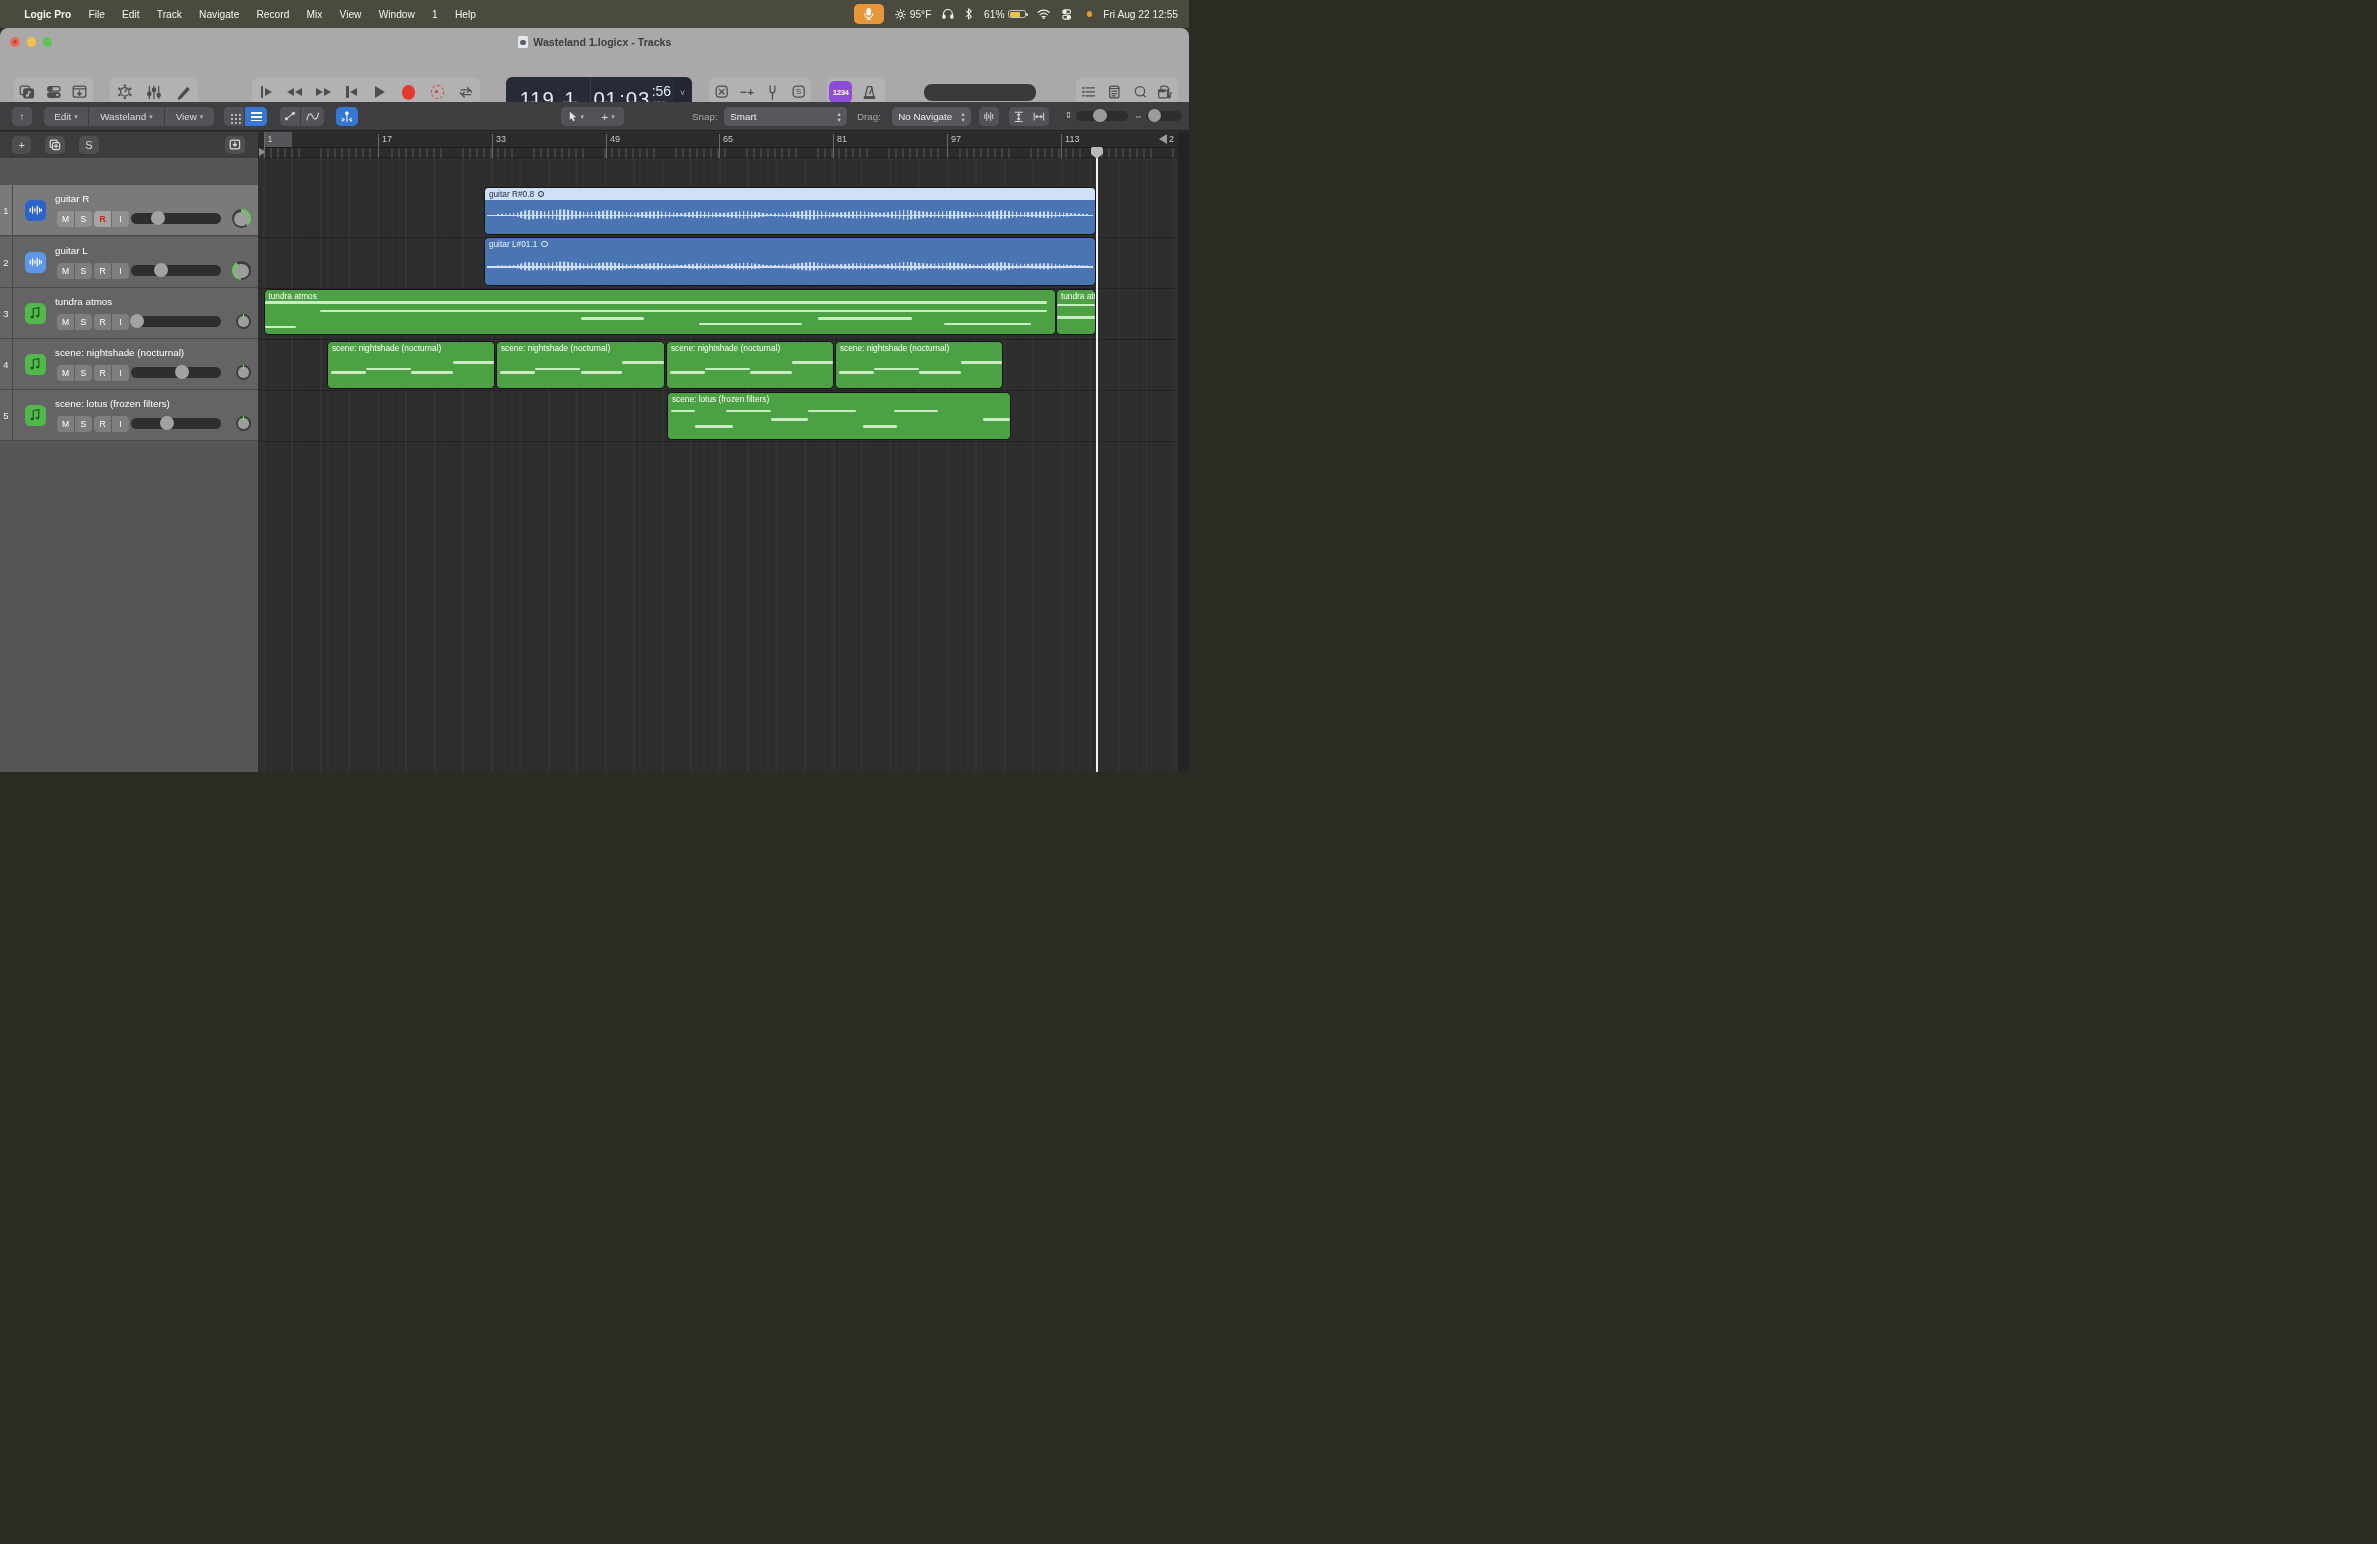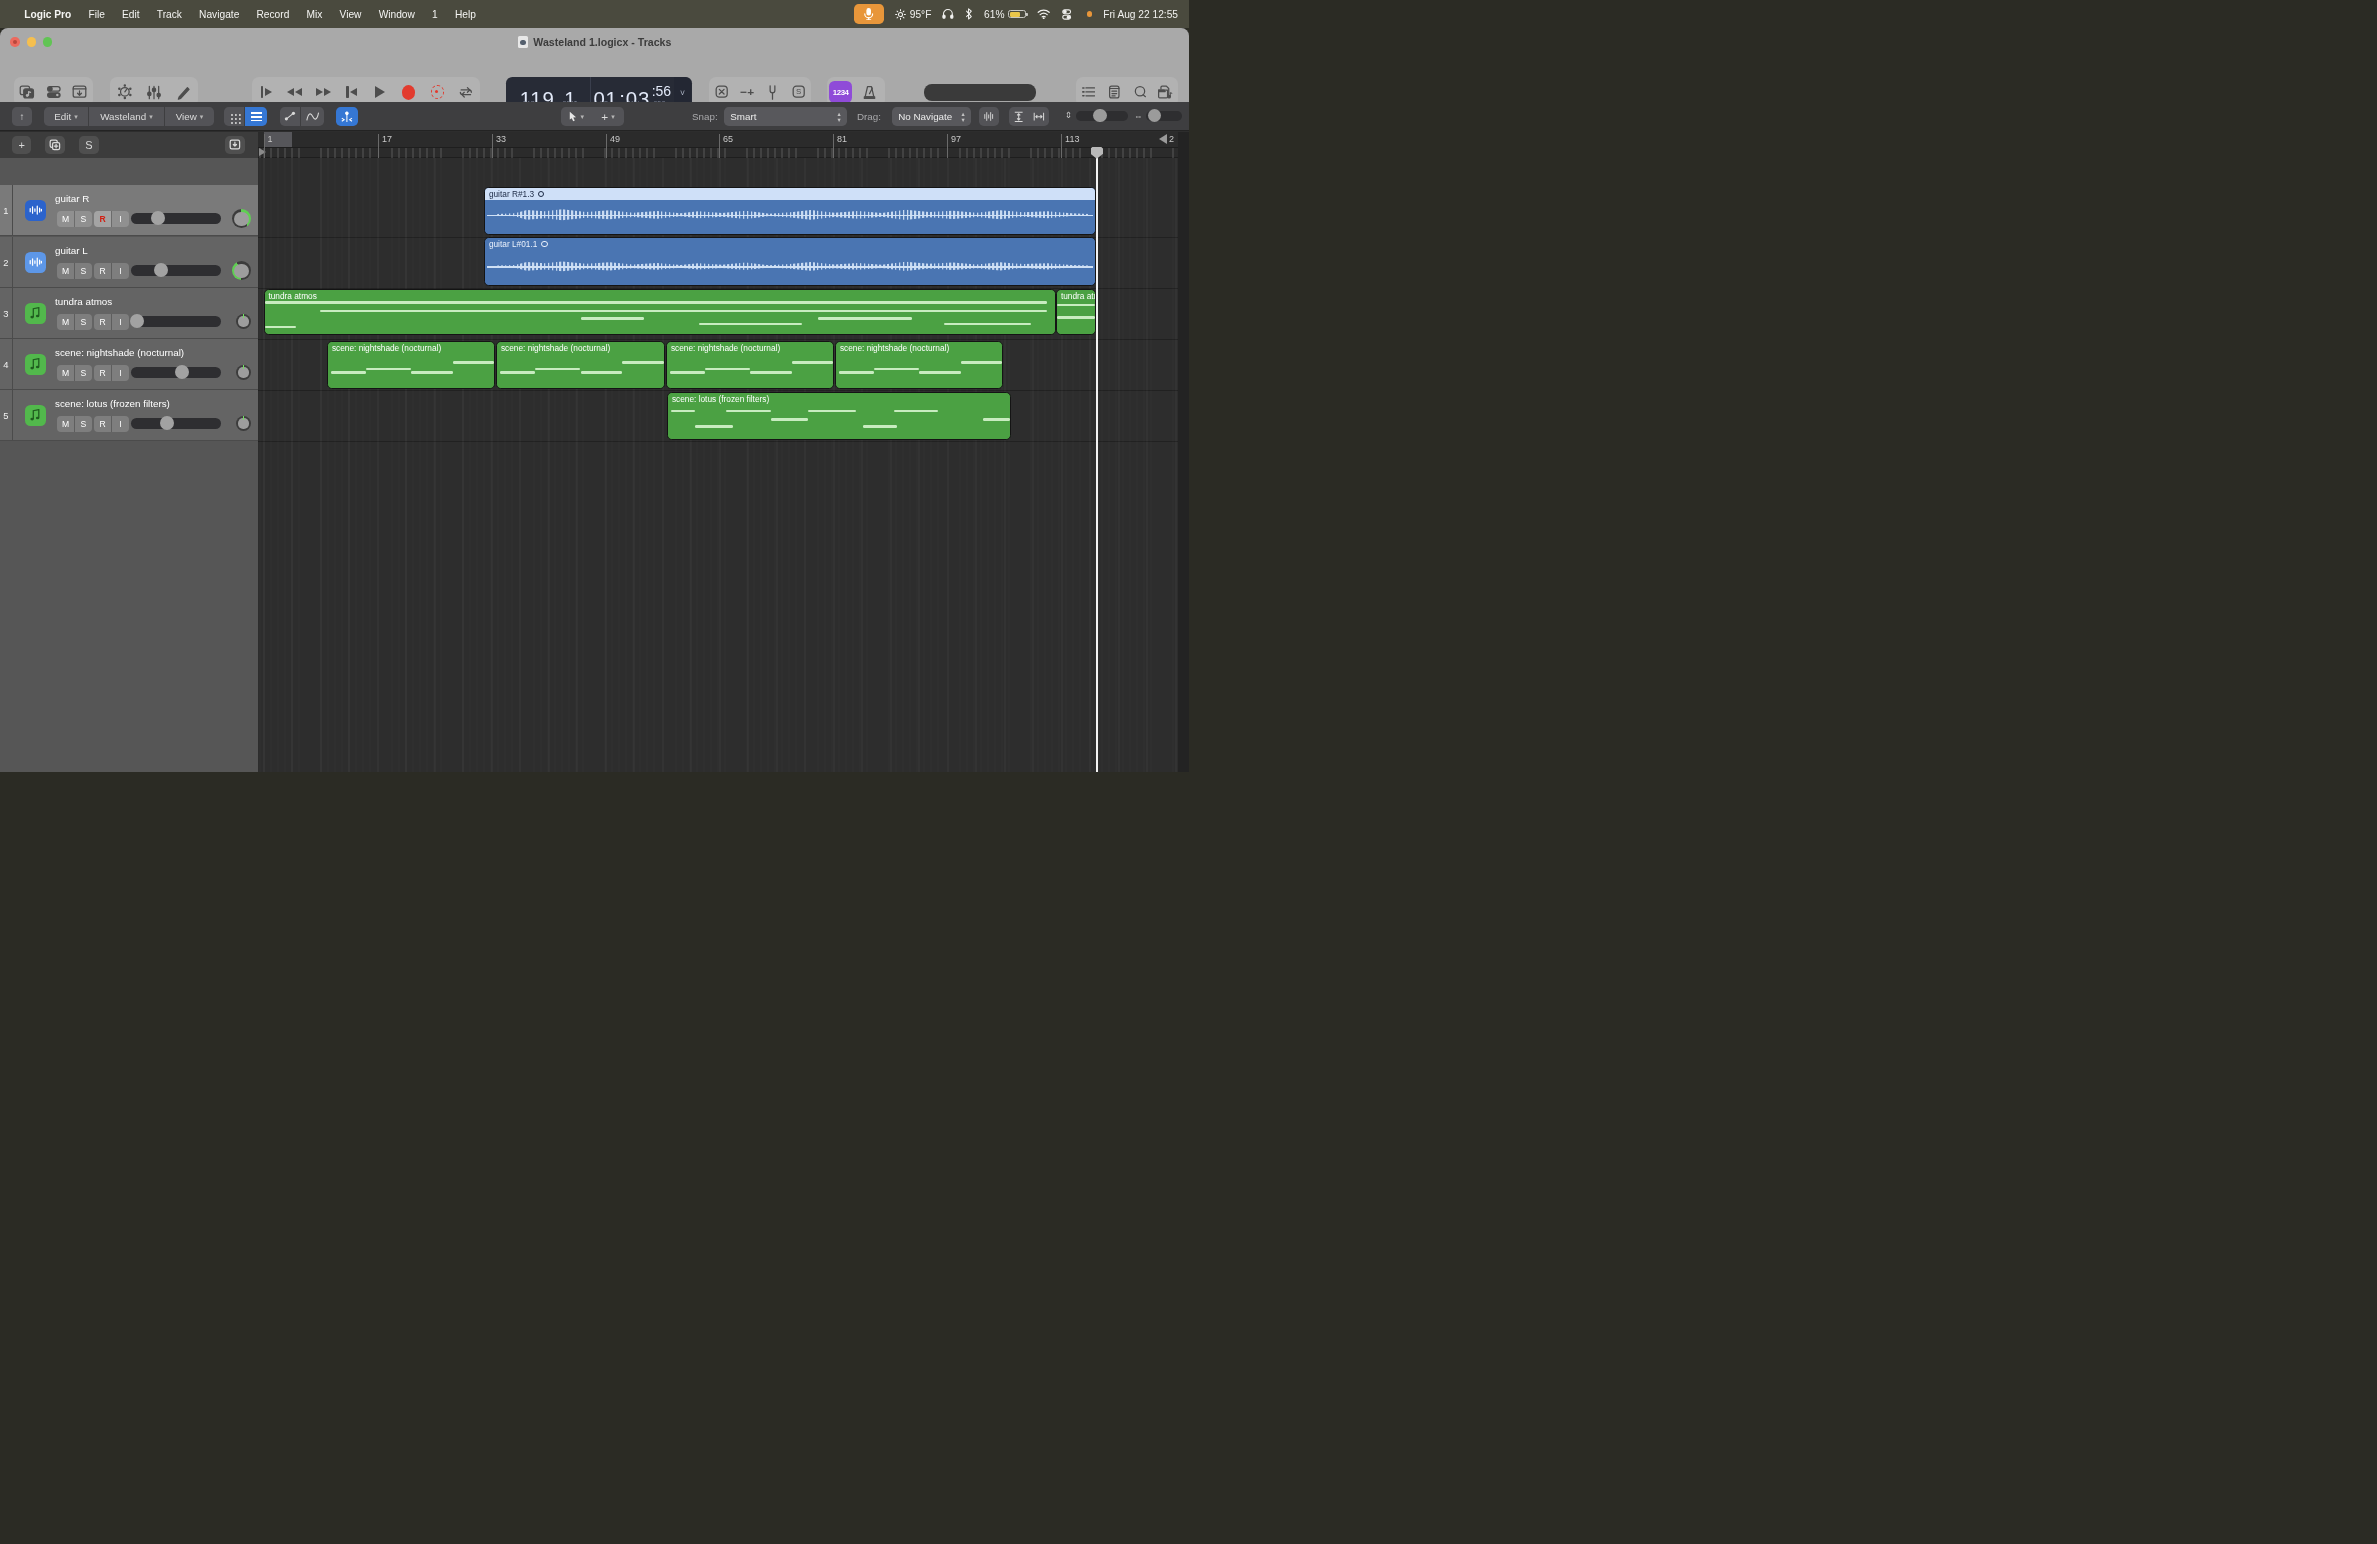--- a/index.html
+++ b/index.html
@@ -687,21 +687,21 @@
       </div>
 
       <div class="lane-line" style="top:105px"></div>
       <div class="lane-line" style="top:156px"></div>
       <div class="lane-line" style="top:207px"></div>
       <div class="lane-line" style="top:258px"></div>
       <div class="lane-line" style="top:309px"></div>
 
       <div class="region blue" style="left:226px; top:55px; width:612px; height:48px;">
         <div class="r-head light">
-            <span>guitar R#1.3</span>
+            <span>guitar R#0.8</span>
             <span class="loop-badge"></span>
           </div>
         <div class="wave-line" style="top:58%"></div>
         <div class="wave-burst" style="top:40%; height:36%"></div>
       </div>
       <div class="region blue" style="left:226px; top:105px; width:612px; height:49px;">
         <div class="r-head on-blue">
             <span>guitar L#01.1</span>
             <span class="loop-badge"></span>
           </div>

